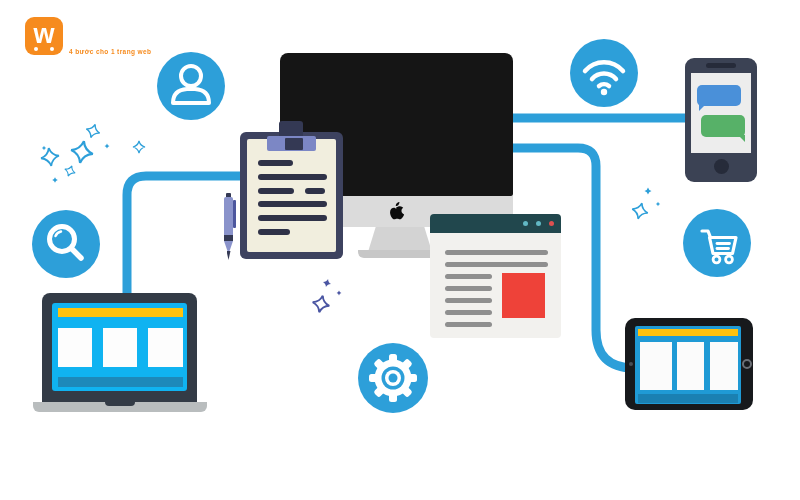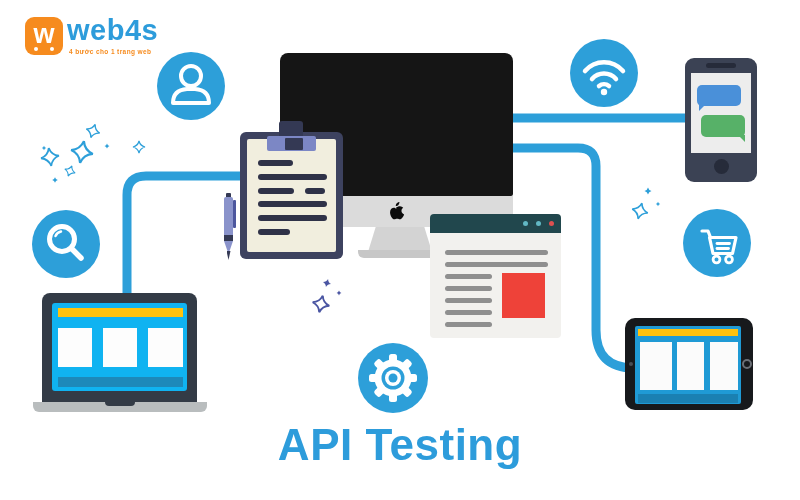--- a/index.html
+++ b/index.html
@@ -139,21 +139,20 @@
       <use href="#sparkle" class="spark-blue-o" transform="translate(640 211) scale(0.8) rotate(14)"></use>
       <use href="#sparkle" class="spark-blue-f" transform="translate(658 204) scale(0.22)"></use>
     </g>
   </svg>
 
   <div class="abs z3" id="logo-badge">
     <span>w</span>
     <span class="logo-wheel" style="left:9px"></span>
     <span class="logo-wheel" style="right:9px"></span>
   </div>
-  <div class="abs z3" id="logo-name">web4s</div>
   <div class="abs z3" id="logo-tagline">4 bước cho 1 trang web</div>
 
   <div class="abs z3 blue-circle" id="icon-user">
     <svg width="68" height="68" viewBox="0 0 68 68">
       <circle cx="34" cy="24" r="10" fill="none" stroke="#fff" stroke-width="4"></circle>
       <path d="M16 51 Q16 38 30 37 H38 Q52 38 52 51 Z" fill="none" stroke="#fff" stroke-width="4" stroke-linejoin="round"></path>
     </svg>
   </div>
 
   <div class="abs z3 blue-circle" id="icon-wifi">
@@ -271,15 +270,14 @@
         <rect x="31" y="11" width="8" height="10" rx="2.5" fill="#fff" transform="rotate(270 35 35)"></rect>
         <rect x="31" y="11" width="8" height="10" rx="2.5" fill="#fff" transform="rotate(315 35 35)"></rect>
         <circle cx="35" cy="35" r="18.5" fill="#fff"></circle>
         <circle cx="35" cy="35" r="11.5" fill="var(--primary_blue)"></circle>
         <circle cx="35" cy="35" r="8" fill="#fff"></circle>
         <circle cx="35" cy="35" r="4.5" fill="var(--primary_blue)"></circle>
       </g>
     </svg>
   </div>
 
-  <div class="abs z3" id="caption">API Testing</div>
 
 </div>
 
 </body></html>

